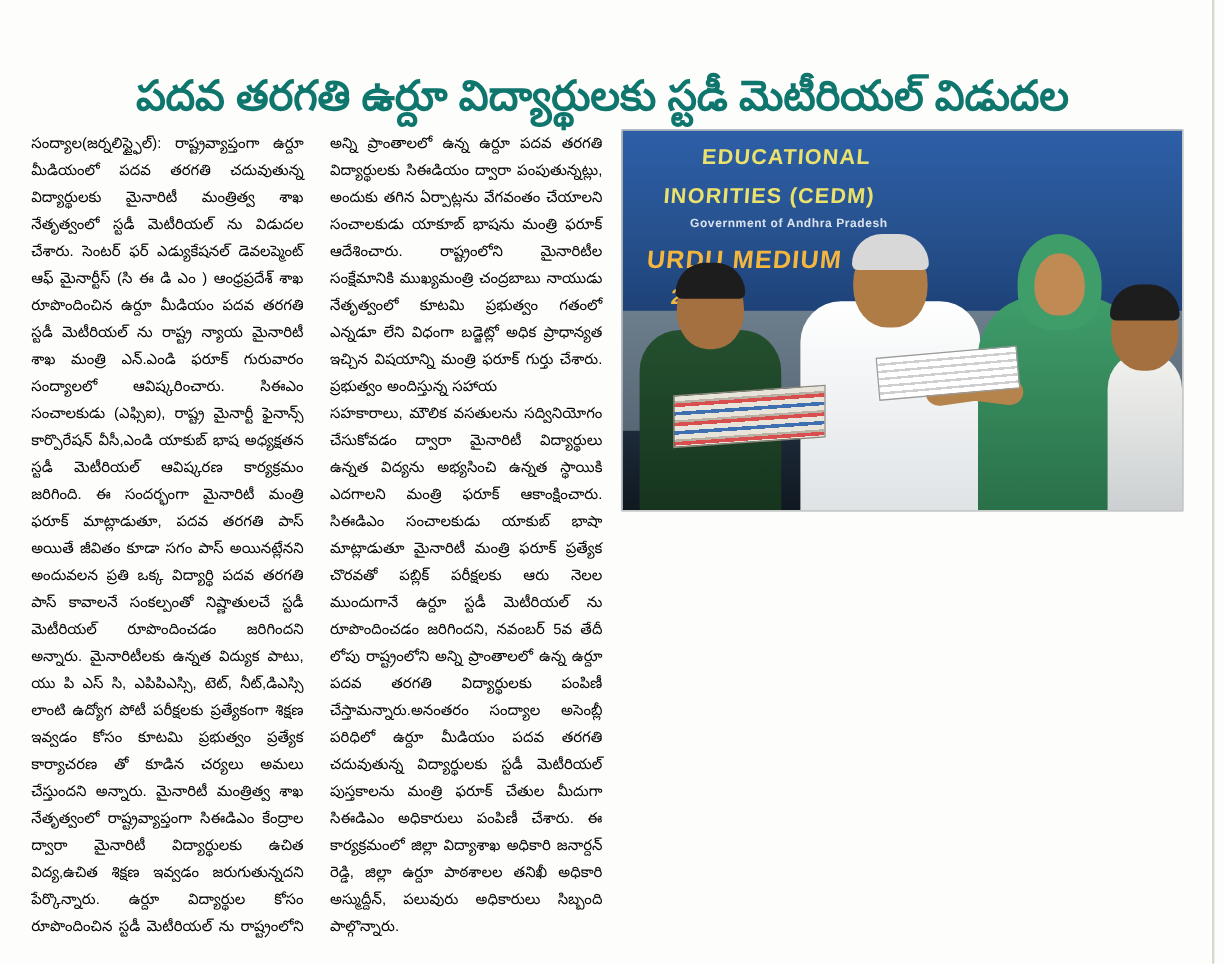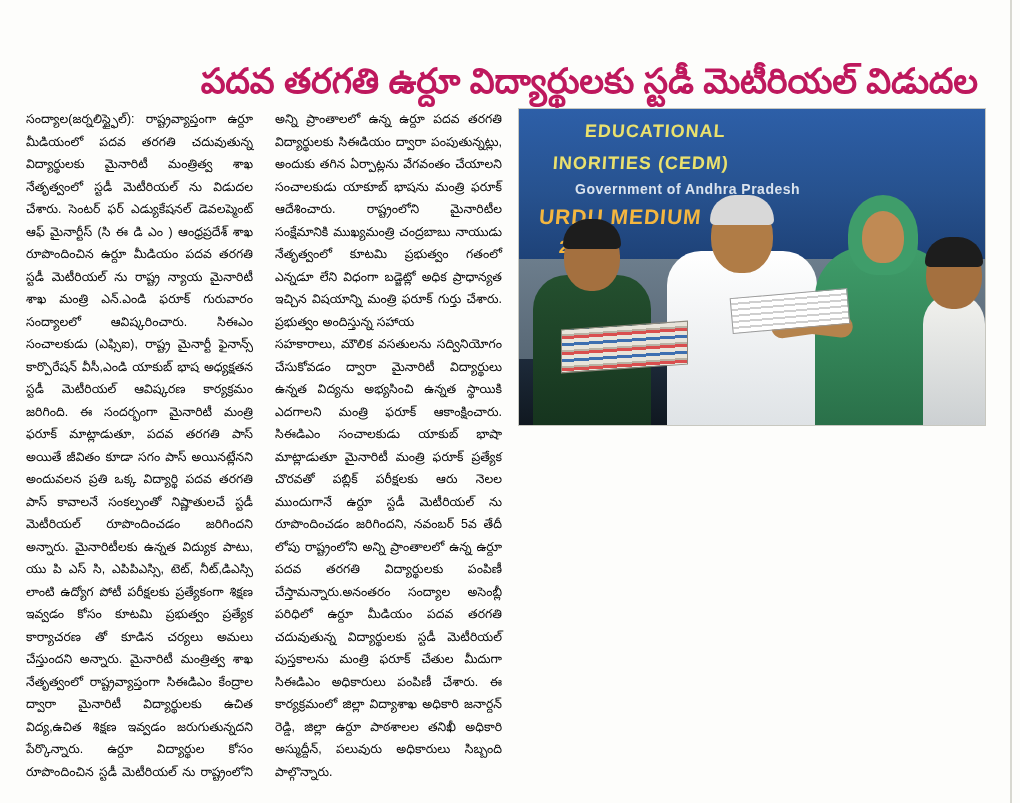--- a/index.html
+++ b/index.html
@@ -26,27 +26,27 @@
     right: 8px;
     width: 2px;
     height: 803px;
     background: #d8d8d0;
   }
   .headline {
     position: absolute;
     top: 36px;
     left: 26px;
     width: 952px;
-    color: #be185d;
+    color: #0f766e;
     font-family: "Liberation Sans", sans-serif;
     font-weight: bold;
     font-size: 35px;
     line-height: 44px;
     letter-spacing: -0.2px;
-    text-align: right;
+    text-align: center;
     white-space: nowrap;
   }
   .content {
     position: absolute;
     top: 108px;
     left: 26px;
     width: 960px;
     height: 680px;
   }
   .photo {
@@ -86,21 +86,21 @@
     letter-spacing: 1px;
     white-space: nowrap;
     transform: skewX(-4deg);
     opacity: 0.95;
   }
   .ph-banner-text3 {
     position: absolute;
     top: 72px; left: 56px;
     color: #eef3f8;
     font-weight: bold;
-    font-size: 14px;
+    font-size: 10px;
     letter-spacing: 0.5px;
     white-space: nowrap;
     opacity: 0.9;
   }
   .ph-banner-text4 {
     position: absolute;
     top: 96px; left: 20px;
     color: #f4b63f;
     font-weight: bold;
     font-size: 21px;

